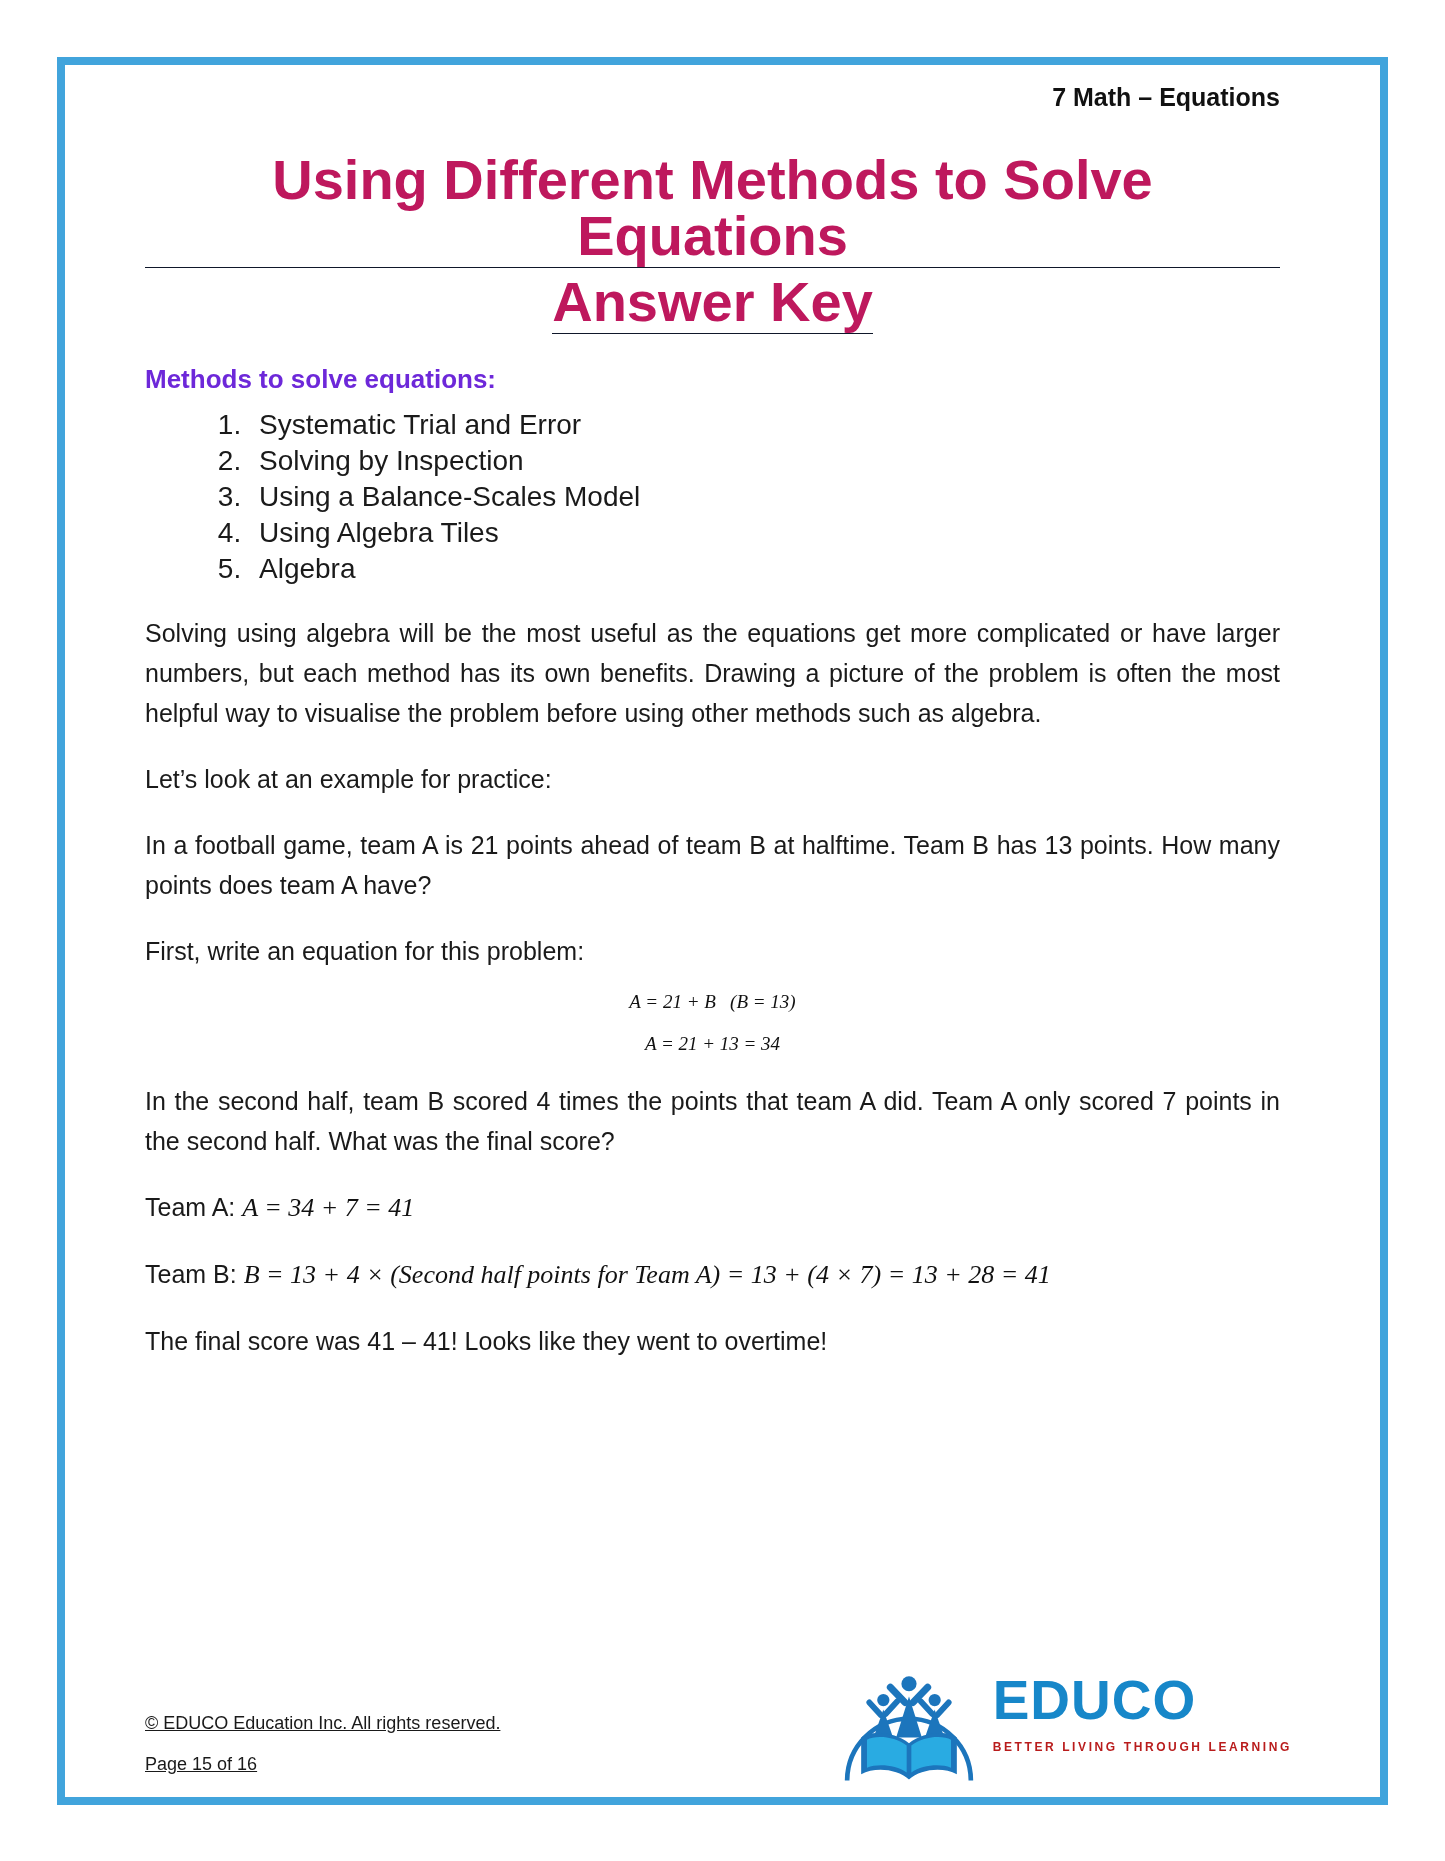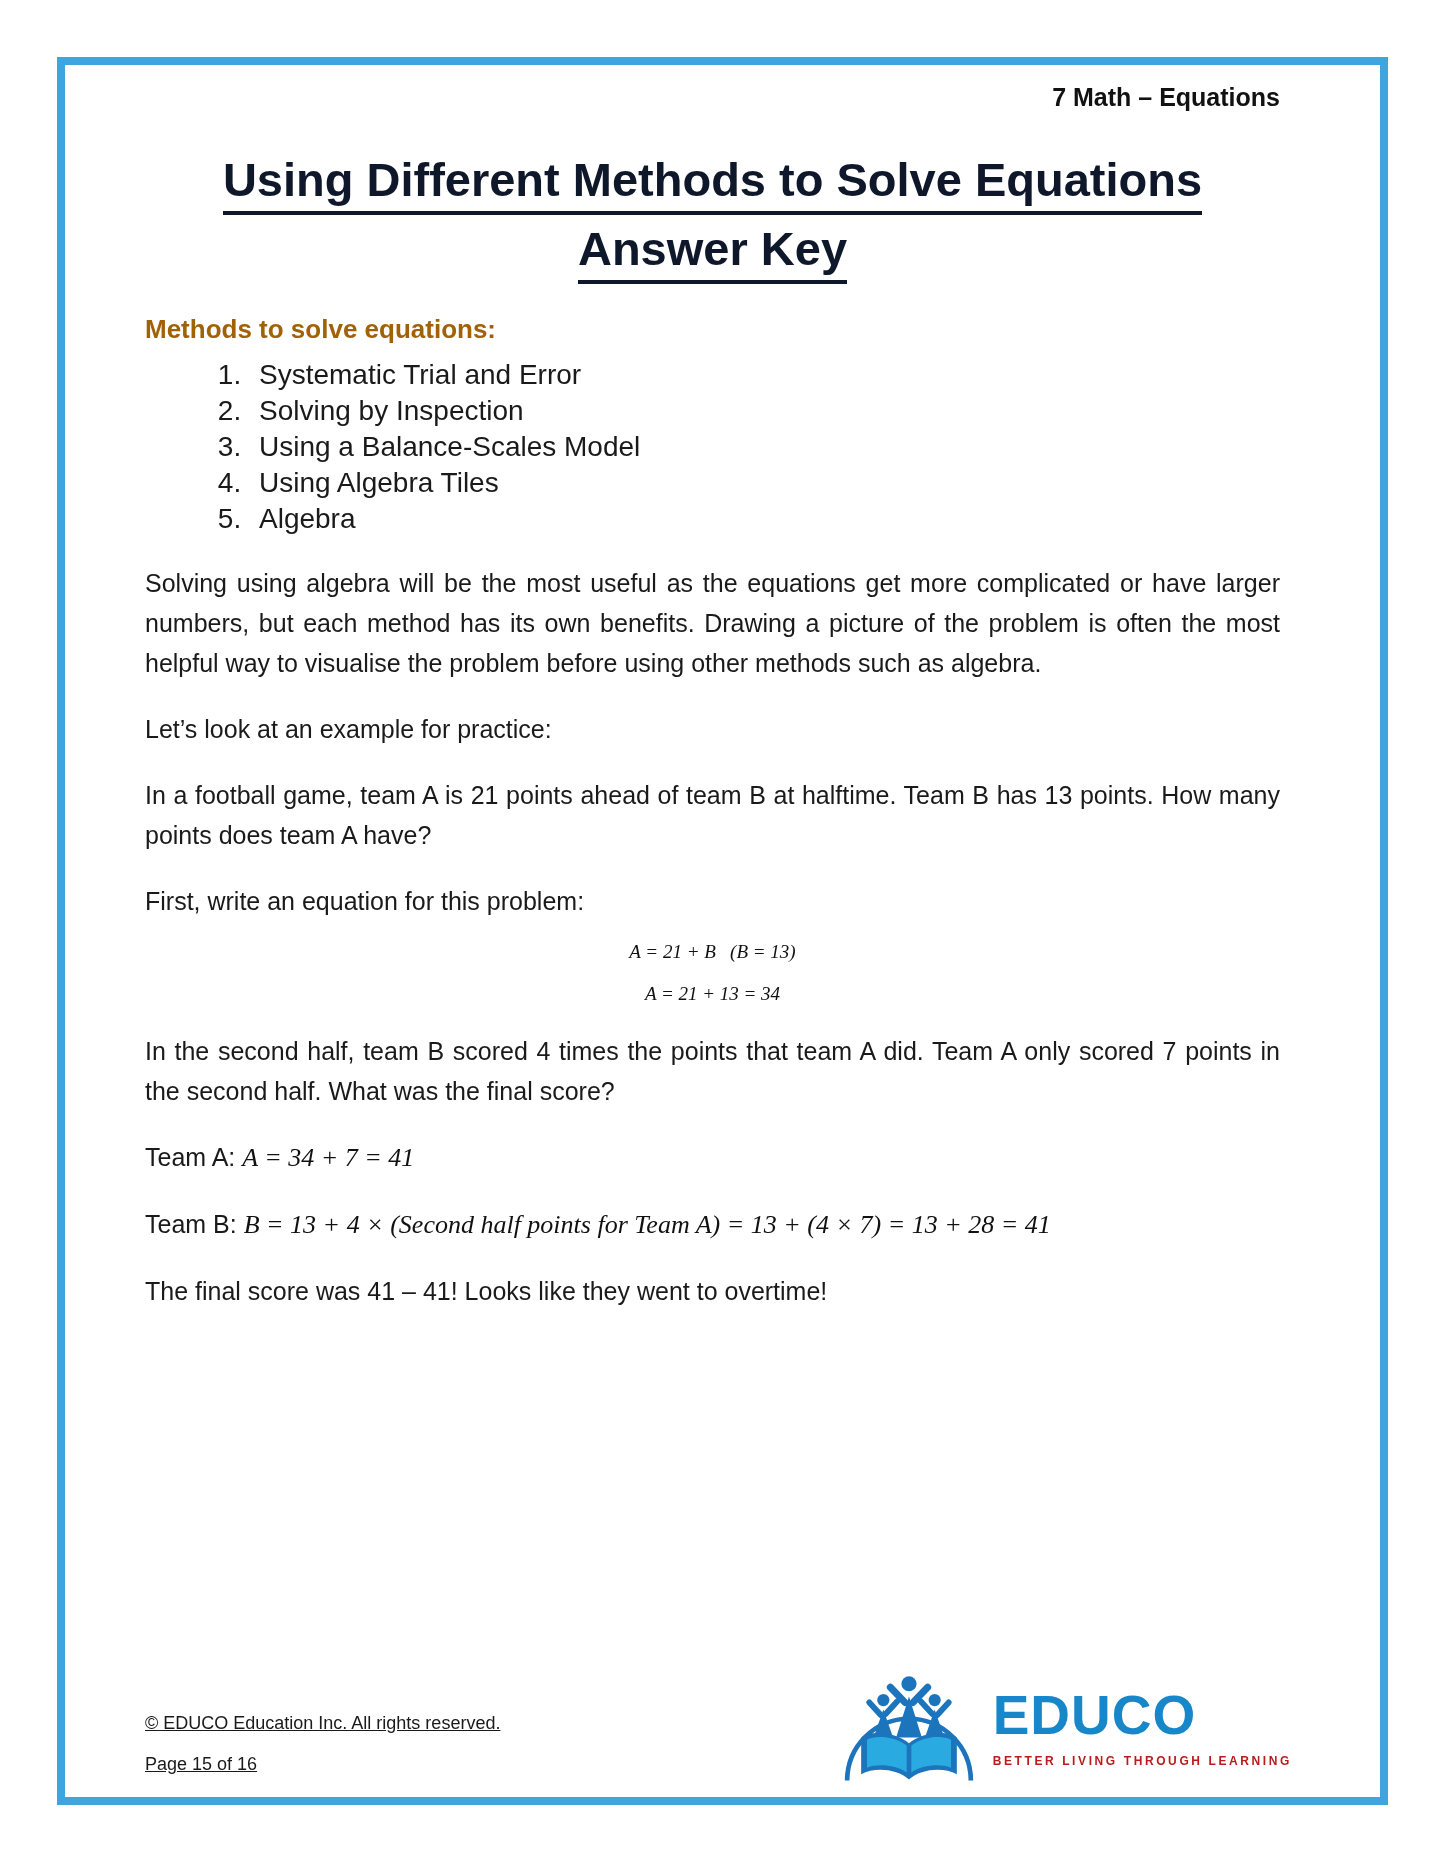--- a/index.html
+++ b/index.html
@@ -18,26 +18,26 @@
   .course-header {
     text-align:right; font-size:25px; font-weight:bold;
     margin-top:6px; color:#111;
   }
 
   .doc-title { margin-top:40px; text-align:center; }
   .title-line { display:block; margin-top:6px; }
   .title-line:first-child { margin-top:0; }
   .title-line span {
     display:inline-block;
-    font-size:47px; font-weight:bold; color:#0f172a;
-    border-bottom:4px solid #0f172a; padding-bottom:3px; line-height:56px;
+    font-size:56px; font-weight:bold; color:#be185d;
+    border-bottom:1px solid #0f172a; padding-bottom:3px; line-height:56px;
   }
 
   .methods-heading {
-    margin-top:30px; font-size:26px; font-weight:bold; color:#a16207;
+    margin-top:30px; font-size:26px; font-weight:bold; color:#6d28d9;
   }
   .methods-list {
     margin-top:12px; padding-left:104px;
     font-size:28px; line-height:36px;
   }
   .methods-list li { padding-left:10px; }
 
   .para { margin-top:26px; font-size:25px; line-height:40px; }
   .justify { text-align:justify; }
 
@@ -51,21 +51,21 @@
     font-size:26px; color:#111;
   }
   .team-line { white-space:nowrap; }
 
   .footer {
     position:absolute; left:80px; right:88px; bottom:12px;
     display:flex; justify-content:space-between; align-items:flex-end;
   }
   .footer-copy { font-size:18px; line-height:41px;text-decoration:underline; }
 
-  .logo { display:flex; align-items:center; gap:14px; padding-bottom:2px; }
+  .logo { display:flex; align-items:flex-start; gap:14px; padding-bottom:2px; }
   .logo-icon { flex:0 0 auto; }
   .logo-name {
     font-size:55px; font-weight:bold; color:#1787c9;
     line-height:1.05; letter-spacing:1px;
   }
   .logo-tagline {
     font-size:12px; font-weight:bold; letter-spacing:2.6px;
     color:#b91c1c; margin-top:10px; white-space:nowrap;
   }
 </style>

